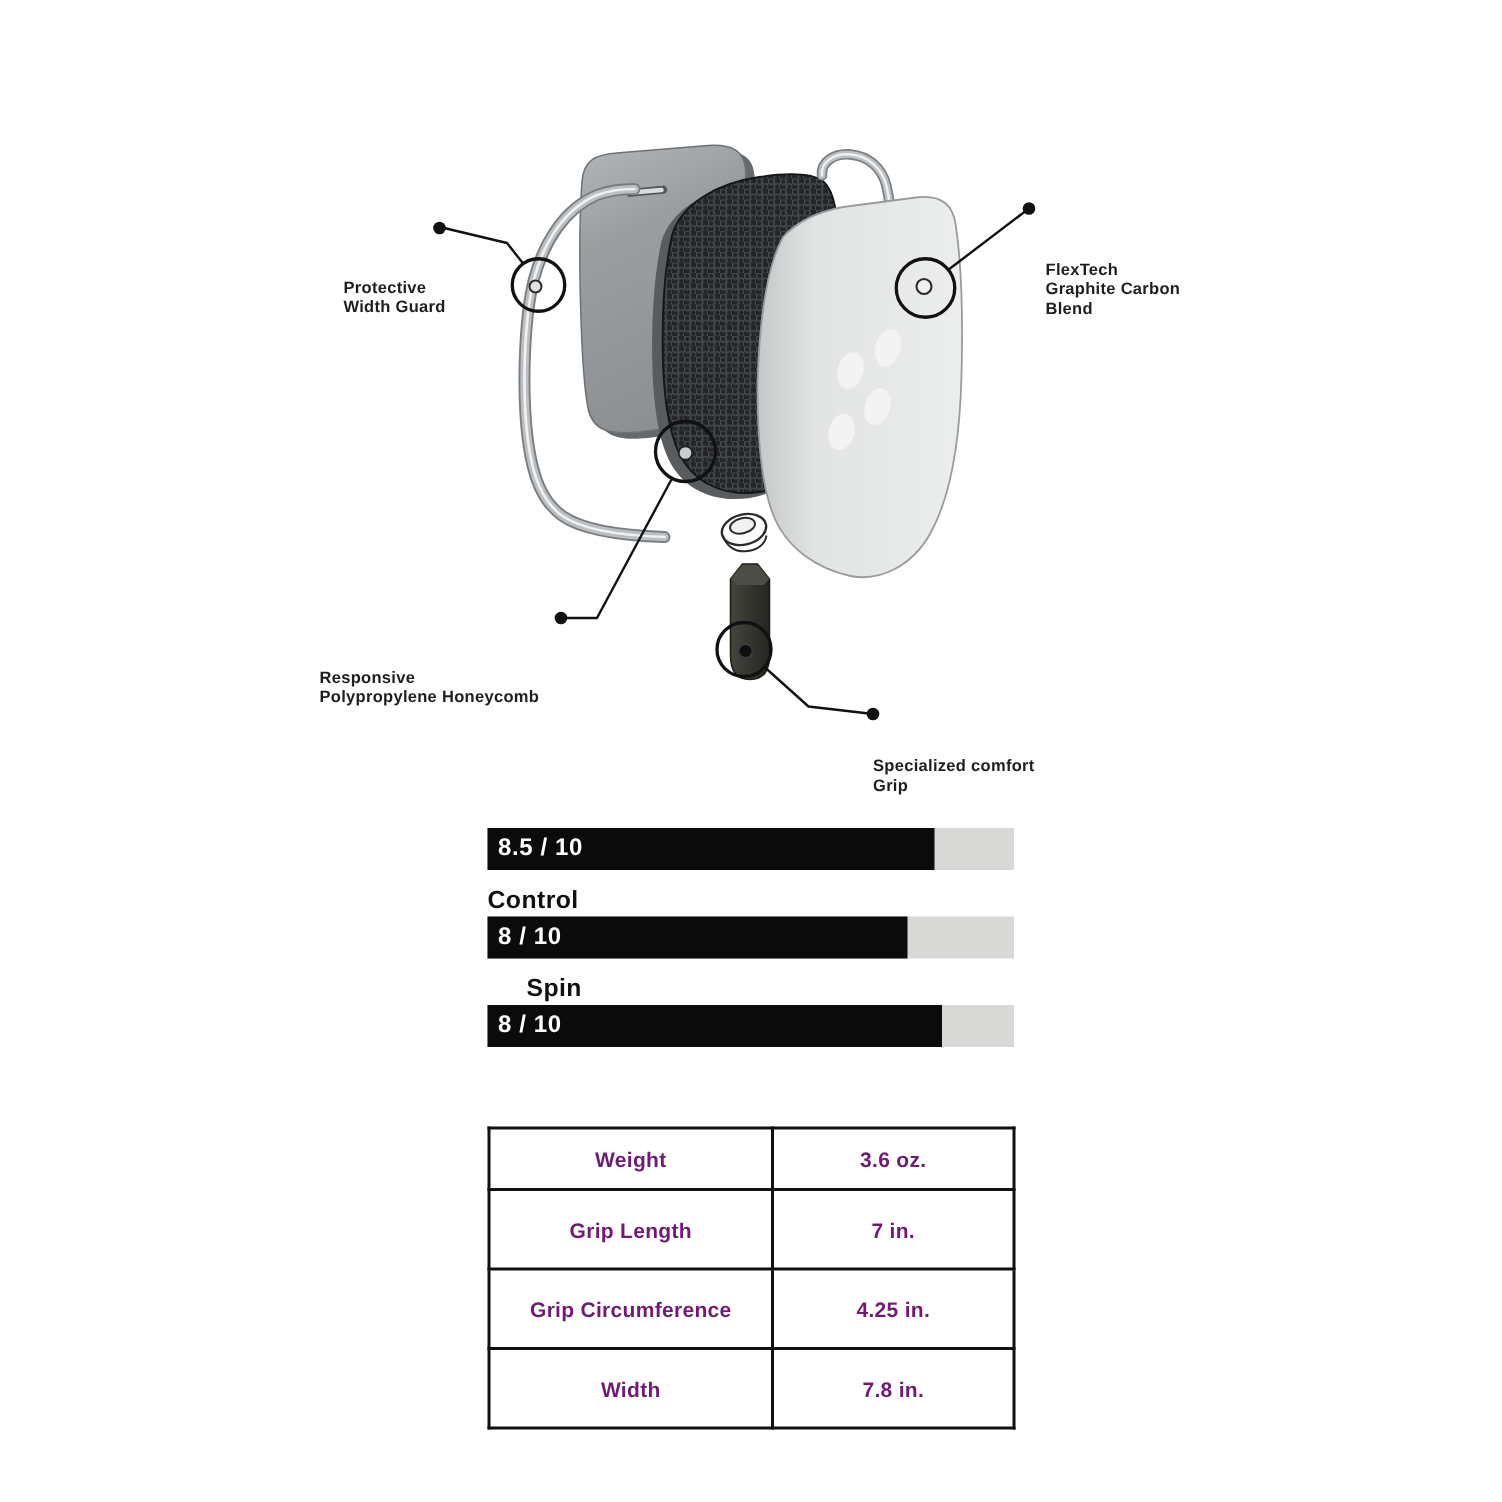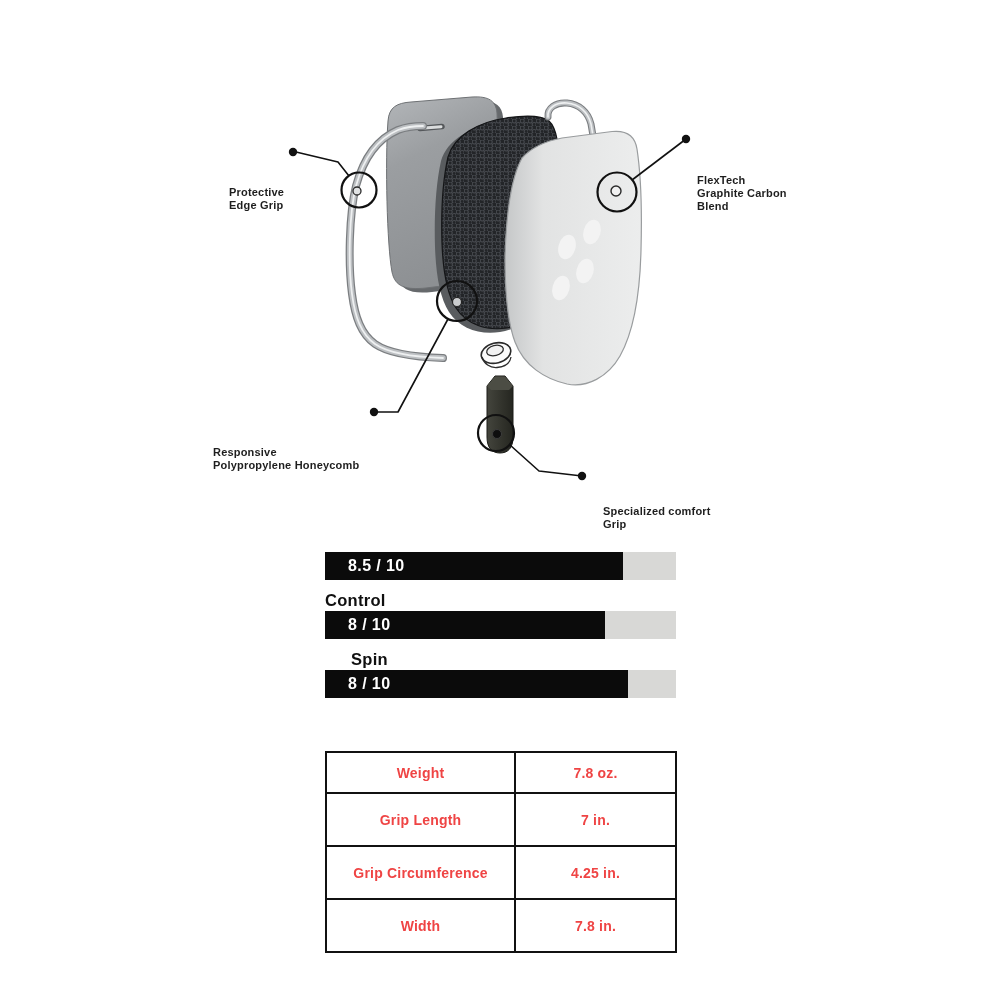--- a/index.html
+++ b/index.html
@@ -10,45 +10,45 @@
   .stage{position:absolute;left:0;top:0;width:1001px;height:1001px;}
   .diagram-svg{position:absolute;left:0;top:0;}
   
   .callout-label{
     position:absolute;font-size:11px;line-height:13px;font-weight:700;
     color:#1e1e1e;letter-spacing:.2px;white-space:nowrap;margin-top:48px;
   }
   .c0{left:229px;top:138px;}
   .c1{left:697px;top:126px;}
   .c2{left:213px;top:398px;}
-  .c3{left:603px;top:457px;}
+  .c3{left:582px;top:457px;}
   
   .rating-label{
     position:absolute;left:325px;font-size:16.5px;font-weight:700;color:#101010;
     letter-spacing:.3px;line-height:18px;
   }
   .rl0{top:556px;}.rl1{top:591px;}.rl2{top:650px;margin-left:26px;}
   .rating-bar{
     position:absolute;left:325px;width:351px;height:28px;background:#d8d8d6;
   }
   .rb0{top:552px;}.rb1{top:611px;}.rb2{top:670px;}
   .bar-fill{
     height:100%;background:#0b0b0b;display:flex;align-items:center;
   }
   .bar-value{
-    color:#ffffff;font-size:16px;font-weight:700;padding-left:23px;letter-spacing:.4px;
+    color:#ffffff;font-size:16px;font-weight:700;padding-left:7px;letter-spacing:.4px;
   }
   
   .specs{
     position:absolute;left:325px;top:751px;width:350px;
     border-collapse:collapse;table-layout:fixed;
   }
   .specs td{
     border:2.5px solid #111111;text-align:center;vertical-align:middle;
-    font-size:14px;font-weight:700;color:#ef4444;letter-spacing:.2px;
+    font-size:14px;font-weight:700;color:#701a75;letter-spacing:.2px;
   }
   .specs col.c-label{width:189px;}
   .specs col.c-value{width:161px;}
   .specs tr.r0{height:41px;}
   .specs tr.rn{height:53px;padding-left:32px;}
 </style>
 </head>
 <body>
 
 <div class="stage">
@@ -145,21 +145,21 @@
     <g fill="#111111">
       <circle cx="293" cy="152" r="4.2"></circle>
       <circle cx="686" cy="139" r="4.2"></circle>
       <circle cx="374" cy="412" r="4.2"></circle>
       <circle cx="582" cy="476" r="4.2"></circle>
     </g>
   </svg>
 
   <div class="callout-label c0">
     <div>Protective</div>
-    <div>Edge Grip</div>
+    <div>Width Guard</div>
   </div>
   <div class="callout-label c1">
     <div>FlexTech</div>
     <div>Graphite Carbon</div>
     <div>Blend</div>
   </div>
   <div class="callout-label c2">
     <div>Responsive</div>
     <div>Polypropylene Honeycomb</div>
   </div>
@@ -192,21 +192,21 @@
   </div>
 
   <table class="specs">
     <colgroup>
         <col class="c-label">
         <col class="c-value">
       </colgroup>
     <tbody>
       <tr class="r0">
         <td>Weight</td>
-        <td>7.8 oz.</td>
+        <td>3.6 oz.</td>
       </tr>
       <tr class="rn">
         <td>Grip Length</td>
         <td>7 in.</td>
       </tr>
       <tr class="rn">
         <td>Grip Circumference</td>
         <td>4.25 in.</td>
       </tr>
       <tr class="rn">

